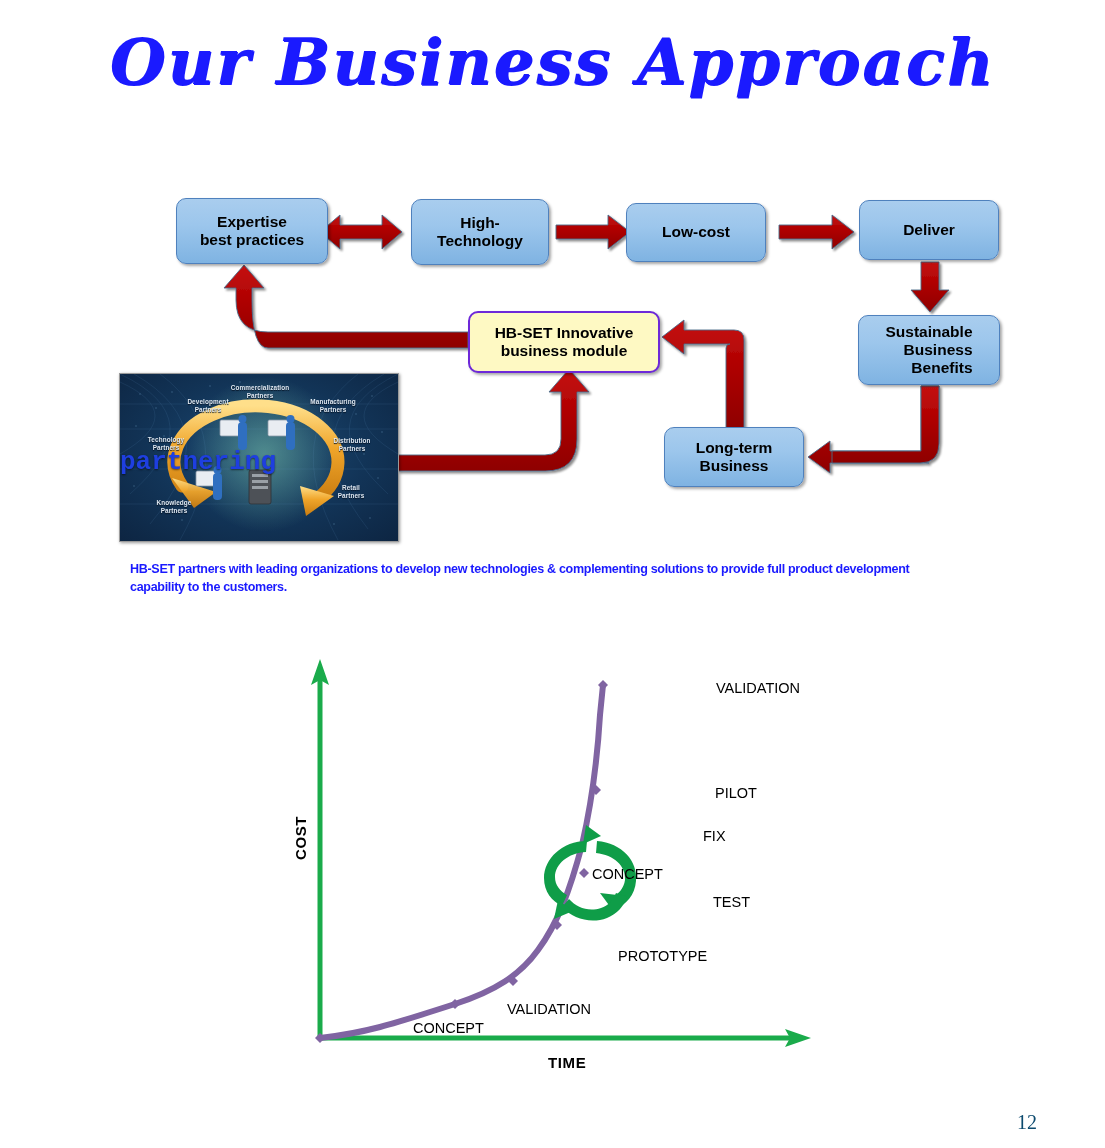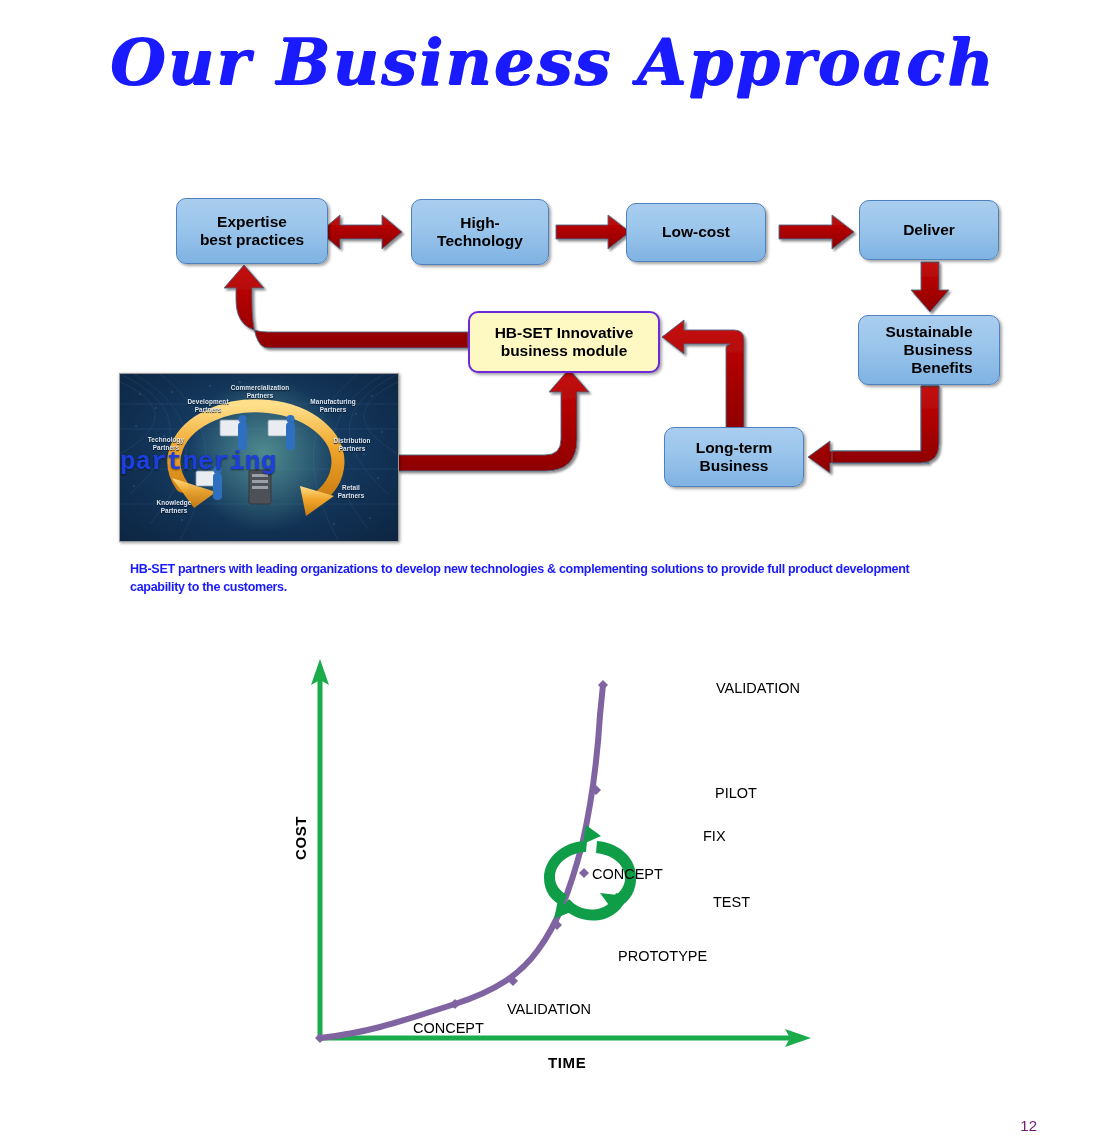--- a/index.html
+++ b/index.html
@@ -78,21 +78,21 @@
   .clbl{
     position:absolute;font-family:"Liberation Sans",sans-serif;
     font-size:14.5px;color:#000;white-space:nowrap;
   }
   .axlbl{font-weight:700;font-size:15px;letter-spacing:.6px;}
   #costlbl{transform:rotate(-90deg);transform-origin:left top;}
 
   
   #pageno{
     position:absolute;right:68px;bottom:14px;
-    font-size:15px;color:#701a75;font-family:Liberation Sans, sans-serif;
+    font-size:20px;color:#0c4a6e;font-family:Liberation Serif, serif;
   }
 </style>
 </head>
 <body>
 
 <div id="title">Our Business Approach</div>
 
 <svg id="arrows" viewBox="0 0 1105 640" xmlns="http://www.w3.org/2000/svg">
   <defs>
     <filter id="dshadow" x="-30%" y="-30%" width="170%" height="170%">

